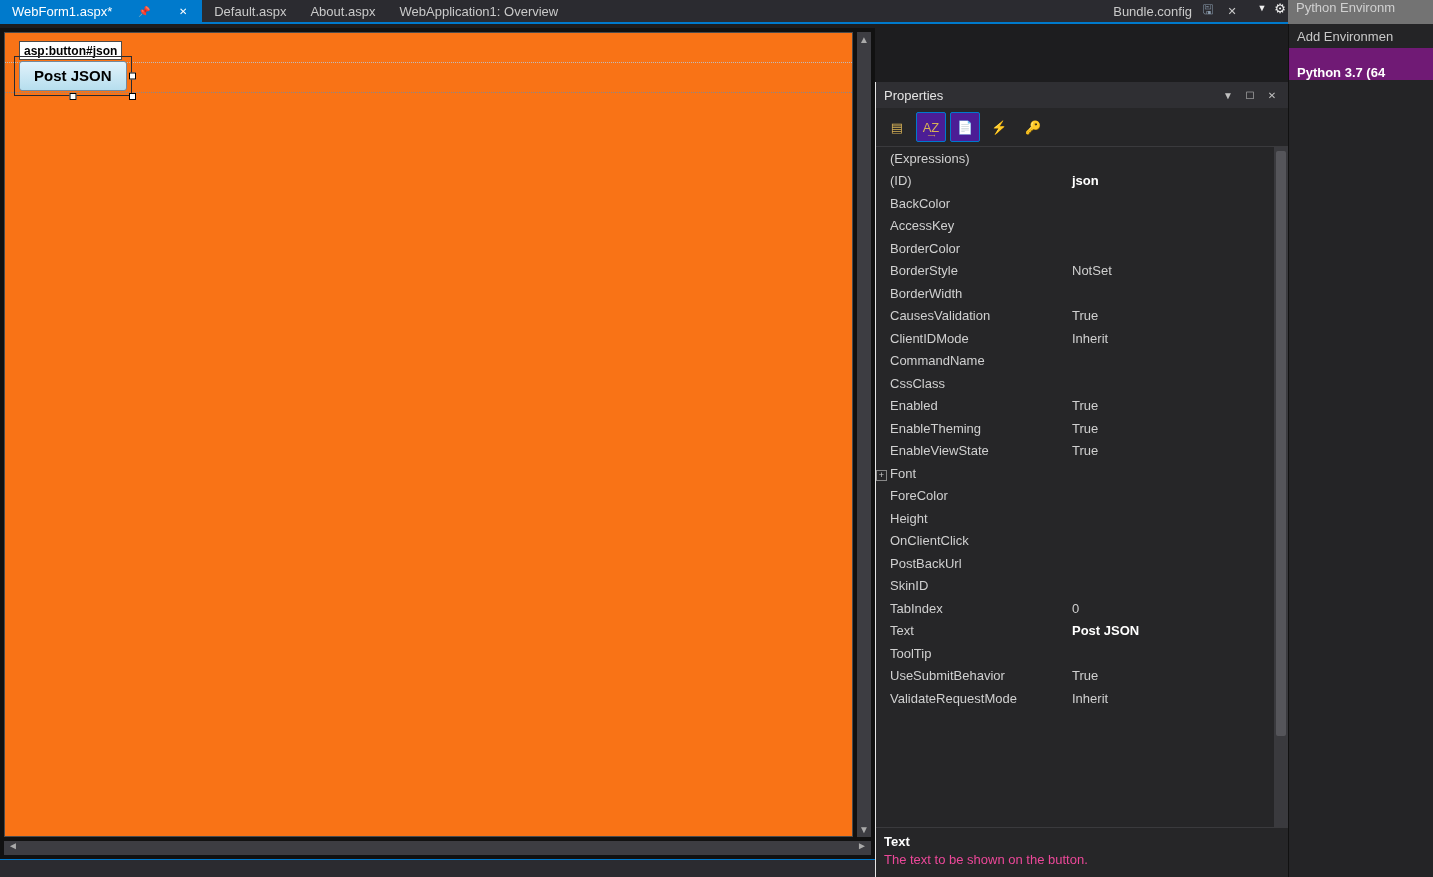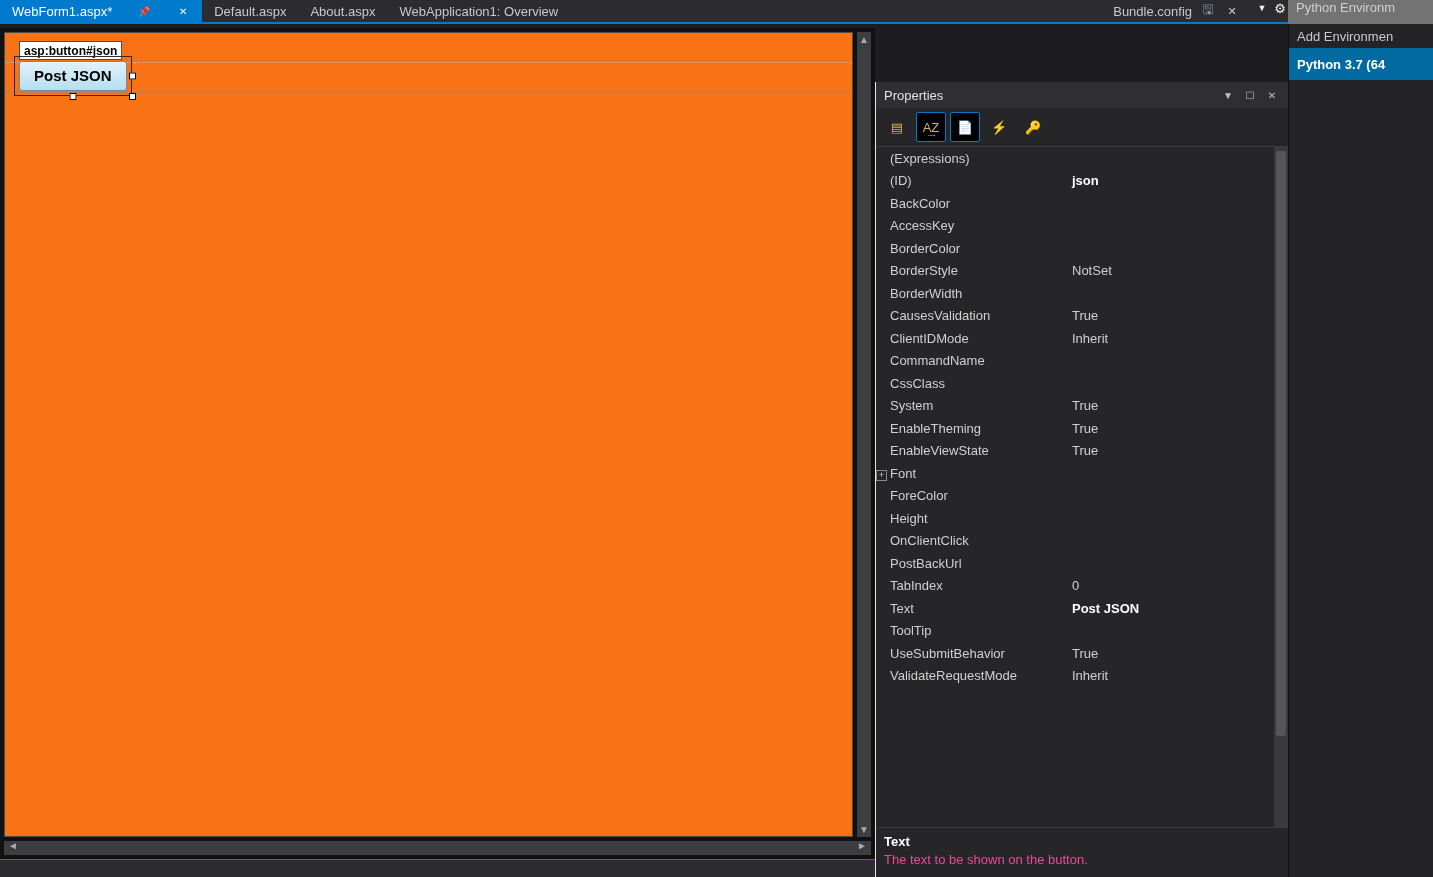--- a/index.html
+++ b/index.html
@@ -10,21 +10,21 @@
   .tabs-left { display:flex; align-items:center; height:100%; }
   .tab { display:flex; align-items:center; gap:25px; padding:0 12px; height:100%; color:#c9c9c9; cursor:pointer; }
   .tab.active { background:#007acc; color:#fff; }
   .tab .pin, .tab .close { width:14px; height:14px; display:flex; align-items:center; justify-content:center; font-size:10px; }
   .tabs-right { margin-left:auto; display:flex; align-items:flex-start; height:100%; gap:2px; }
   .rtab { padding:0 12px; height:100%; display:flex; align-items:center; gap:8px; color:#c9c9c9; }
   .ricon { width:16px; height:16px; display:flex; align-items:center; justify-content:center; }
   .env-panel { width:145px; height:100%; display:flex; flex-direction:column; background:#242426; }
   .env-header { height:24px; display:flex; padding:0 8px; background:#737373; color:#d0d0d0; }
   .env-add { height:24px; display:flex; align-items:center; padding:0 8px; color:#c9c9c9; }
-  .env-py { height:32px; display:flex; align-items:center; padding:0 8px; background:#0369a1; color:#fff; font-weight:600; }
+  .env-py { height:32px; display:flex; align-items:flex-end; padding:0 8px; background:#701a75; color:#fff; font-weight:600; }
   
   .main-row { display:flex; flex:1; overflow:hidden; }
   
   .canvas-wrap { flex:1; display:flex; flex-direction:column; background:#111; border-top:4px solid #1d1d1f; }
   .design-surface { flex:1; margin:4px; background:#f97316; position:relative; border:1px solid #4b4b4b; overflow:hidden;font-weight:bold; }
   .dotted-band { position:absolute; left:0; right:0; top:0; height:60px; border-bottom:1px dotted #888; }
   .dotted-band::before { content:""; position:absolute; left:0; right:0; top:29px; border-bottom:1px dotted #bbb; }
   .tag-chip { position:absolute; left:14px; top:8px; background:#fff; border:1px solid #4b4b4b; padding:0 4px; height:19px; font-size:12px; color:#000; display:flex; align-items:center; }
   .btn-sel-wrap { position:absolute; left:14px; top:28px; }
   .btn-asp { display:inline-flex; align-items:center; justify-content:center; padding:5px 14px 6px; font-size:15px; color:#000; background:linear-gradient(#e1f2fb,#b6deee); border:1px solid #718aa0; border-radius:3px; }
@@ -43,21 +43,21 @@
   .status-strip { height:18px; background:#2b2b30; border-top:1px solid #007acc; }
   
   .props { width:413px; background:#262628; display:flex; flex-direction:column; border-left:1px solid #e5e5e5; margin-top:58px; }
   .props-title { height:26px; display:flex; align-items:center; padding:0 8px; background:#2f2f33; color:#e4e4e4; }
   .props-title .spacer { flex:1; }
   .props-title .ticon { width:16px; height:16px; display:flex; align-items:center; justify-content:center; color:#c0c0c0; font-size:10px; margin-left:6px; }
   .props-obj { padding:6px 8px; color:#d8d8d8; border-bottom:1px solid #3a3a3d; }
   .props-obj .id { font-weight:700; color:#fff; }
   .props-toolbar { display:flex; align-items:center; gap:4px; padding:4px 6px; border-bottom:1px solid #3a3a3d; }
   .ptb { width:30px; height:30px; display:flex; align-items:center; justify-content:center; border:1px solid transparent; border-radius:2px; }
-  .ptb.active { border-color:#007acc; background:#000000; }
+  .ptb.active { border-color:#007acc; background:#4c1d95; }
   .ptb svg, .ptb span { color:#d8b256; }
   .props-grid { flex:1; overflow:hidden; position:relative; display:flex; }
   .grid-rows { flex:1; }
   .prow { display:flex; align-items:center; height:22.5px; font-size:13px; }
   .pname { width:190px; padding-left:14px; color:#d0d0d0; white-space:nowrap; position:relative; }
   .pval  { flex:1;  padding-left:6px; color:#d0d0d0; white-space:nowrap; }
   .bold  { font-weight:700; color:#fff; }
   .expand-ico { position:absolute; left:0; top:4px; width:11px; height:11px; border:1px solid #888; font-size:9px; line-height:9px; text-align:center; color:#ccc; }
   .grid-vscroll { width:14px; background:#3a3a3e; position:relative; }
   .grid-vscroll .thumb { position:absolute; left:2px; right:2px; top:4px; height:86%; background:#55555a; border-radius:2px; }
@@ -195,21 +195,21 @@
             </div>
             <div class="prow">
               <div class="pname">CommandName</div>
               <div class="pval"></div>
             </div>
             <div class="prow">
               <div class="pname">CssClass</div>
               <div class="pval"></div>
             </div>
             <div class="prow">
-              <div class="pname">System</div>
+              <div class="pname">Enabled</div>
               <div class="pval">True</div>
             </div>
             <div class="prow">
               <div class="pname">EnableTheming</div>
               <div class="pval">True</div>
             </div>
             <div class="prow">
               <div class="pname">EnableViewState</div>
               <div class="pval">True</div>
             </div>
@@ -224,20 +224,24 @@
             <div class="prow">
               <div class="pname">Height</div>
               <div class="pval"></div>
             </div>
             <div class="prow">
               <div class="pname">OnClientClick</div>
               <div class="pval"></div>
             </div>
             <div class="prow">
               <div class="pname">PostBackUrl</div>
+              <div class="pval"></div>
+            </div>
+            <div class="prow">
+              <div class="pname">SkinID</div>
               <div class="pval"></div>
             </div>
             <div class="prow">
               <div class="pname">TabIndex</div>
               <div class="pval">0</div>
             </div>
             <div class="prow">
               <div class="pname">Text</div>
               <div class="pval bold">Post JSON</div>
             </div>

